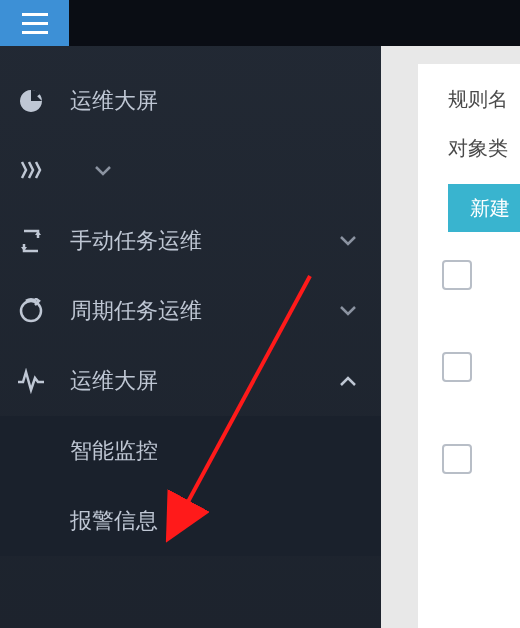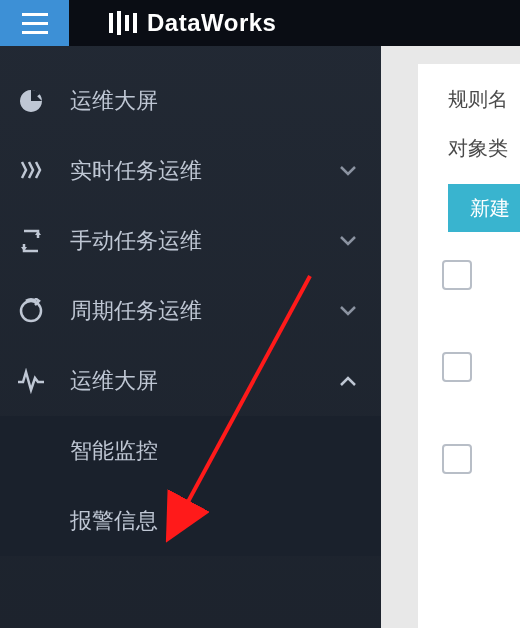--- a/index.html
+++ b/index.html
@@ -148,31 +148,20 @@
   </style>
 </head>
 <body>
 
 <div class="topbar">
   <div class="hamburger">
     <span></span>
       <span></span>
       <span></span>
   </div>
-  <div class="logo-wrap">
-    <span class="logo-mark">
-      <svg width="28" height="24" viewBox="0 0 28 24">
-        <rect x="0" y="2" width="4" height="20" fill="#ffffff"></rect>
-        <rect x="8" y="0" width="4" height="24" fill="#ffffff"></rect>
-        <rect x="16" y="4" width="4" height="16" fill="#ffffff"></rect>
-        <rect x="24" y="2" width="4" height="20" fill="#ffffff"></rect>
-      </svg>
-    </span>
-    <span class="product-name">DataWorks</span>
-  </div>
 </div>
 
 <nav class="sidebar">
 
   <div class="nav-item">
     <span class="icon">
       <svg width="26" height="26" viewBox="0 0 26 26">
         <path d="M13 2 A11 11 0 1 1 12.99 2 Z M13 2 L13 13 L24 13" fill="#bfc7d4"></path>
         <path d="M13 2 L13 13 L22 6 A11 11 0 0 0 13 2 Z" fill="#1f2631"></path>
       </svg>
@@ -181,21 +170,20 @@
   </div>
 
   <div class="nav-item">
     <span class="icon">
       <svg width="26" height="26" viewBox="0 0 26 26" fill="none" stroke="#bfc7d4" stroke-width="2.5">
         <path d="M4 4 L8 12 L4 20"></path>
         <path d="M11 4 L15 12 L11 20"></path>
         <path d="M18 4 L22 12 L18 20"></path>
       </svg>
     </span>
-    <span class="label">实时任务运维</span>
     <span class="chevron">
       <svg width="18" height="12" viewBox="0 0 18 12" fill="none" stroke="#8b93a1" stroke-width="2.5">
         <path d="M2 2 L9 9 L16 2"></path>
       </svg>
     </span>
   </div>
 
   <div class="nav-item">
     <span class="icon">
       <svg width="26" height="26" viewBox="0 0 26 26" fill="none" stroke="#bfc7d4" stroke-width="2.5">

